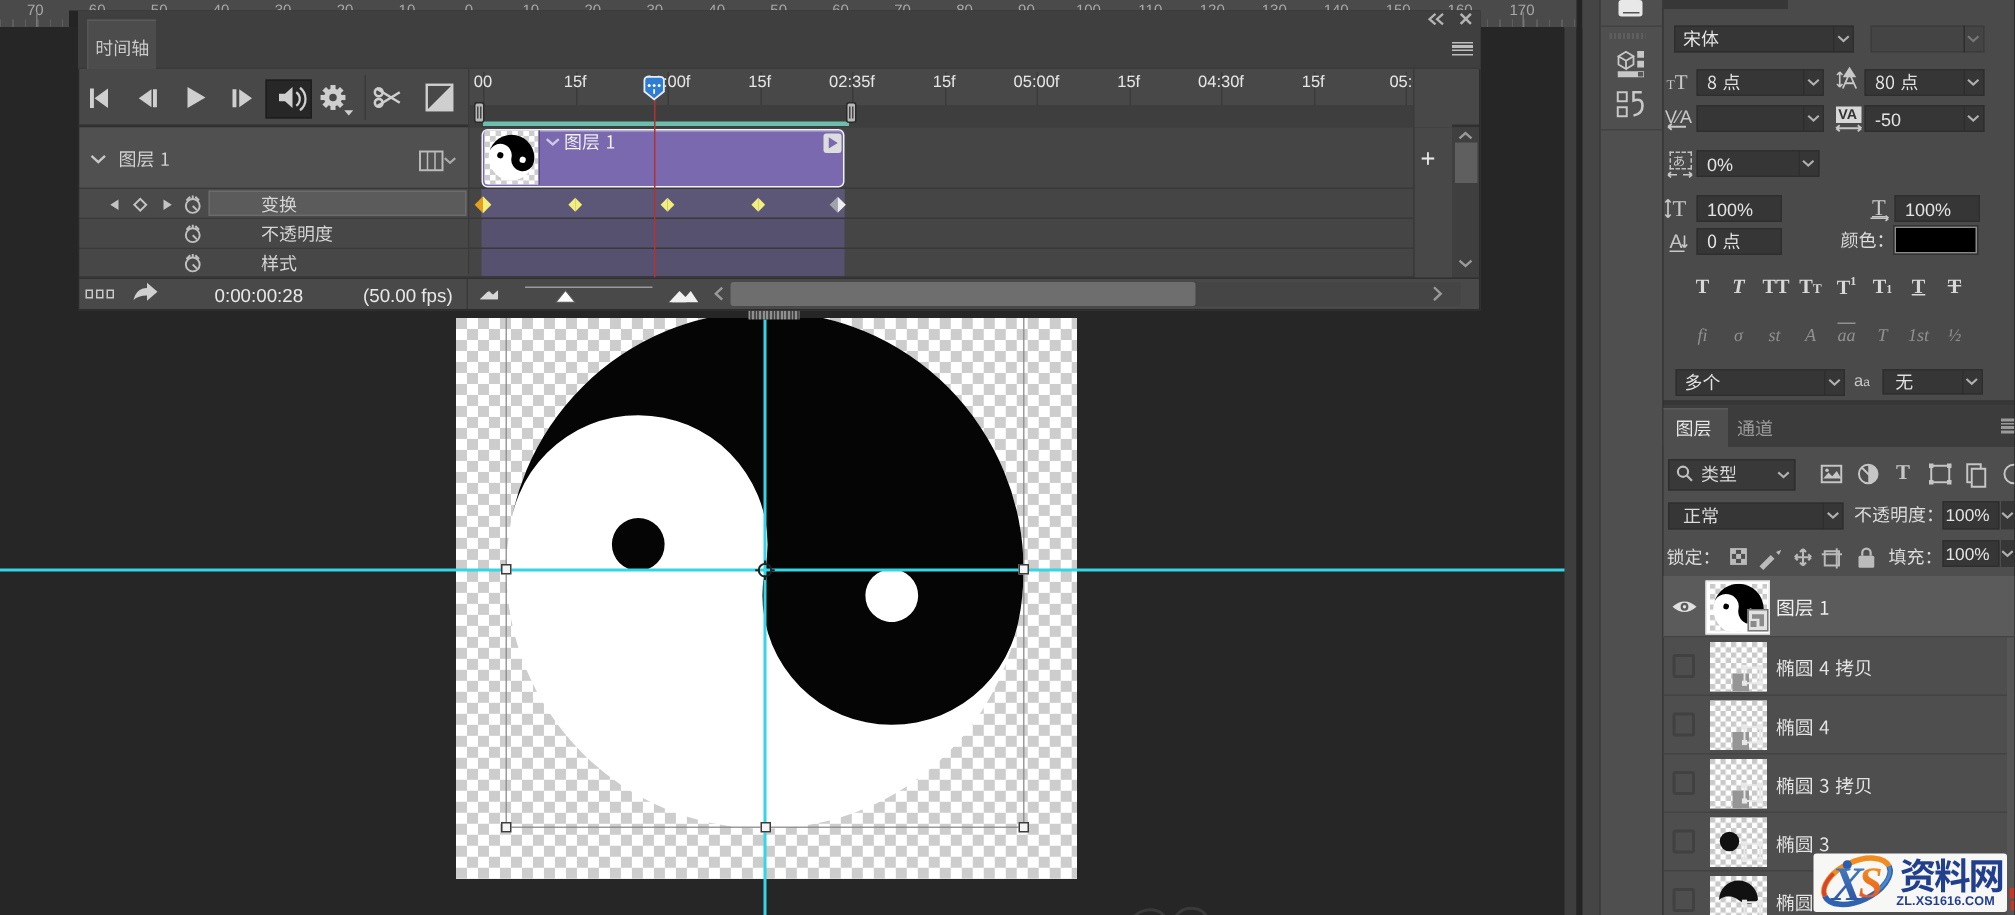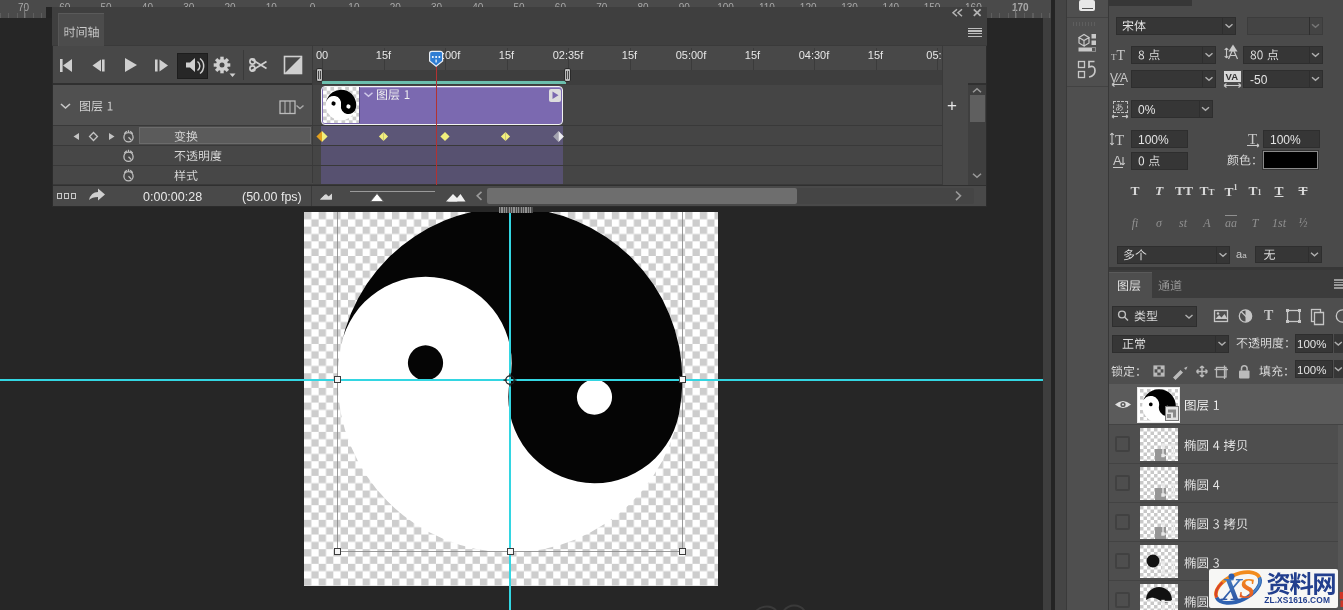--- a/index.html
+++ b/index.html
@@ -48,21 +48,21 @@
 <div style="position:absolute;left:794.2px;top:1.5px;white-space:pre;width:28px;text-align:center;font-size:10px;color:#a8a8a8;">120</div>
 <div style="position:absolute;left:808.2px;top:8px;width:1px;height:10px;background:#787878;"></div>
 <div style="position:absolute;left:835.5px;top:1.5px;white-space:pre;width:28px;text-align:center;font-size:10px;color:#a8a8a8;">130</div>
 <div style="position:absolute;left:849.5px;top:8px;width:1px;height:10px;background:#787878;"></div>
 <div style="position:absolute;left:876.8px;top:1.5px;white-space:pre;width:28px;text-align:center;font-size:10px;color:#a8a8a8;">140</div>
 <div style="position:absolute;left:890.8px;top:8px;width:1px;height:10px;background:#787878;"></div>
 <div style="position:absolute;left:918.1px;top:1.5px;white-space:pre;width:28px;text-align:center;font-size:10px;color:#a8a8a8;">150</div>
 <div style="position:absolute;left:932.1px;top:8px;width:1px;height:10px;background:#787878;"></div>
 <div style="position:absolute;left:959.4px;top:1.5px;white-space:pre;width:28px;text-align:center;font-size:10px;color:#a8a8a8;">160</div>
 <div style="position:absolute;left:973.4px;top:8px;width:1px;height:10px;background:#787878;"></div>
-<div style="position:absolute;left:1000.7px;top:1.5px;white-space:pre;width:28px;text-align:right;font-size:10px;color:#a8a8a8;font-weight:bold;">170</div>
+<div style="position:absolute;left:1000.7px;top:1.5px;white-space:pre;width:28px;text-align:center;font-size:10px;color:#a8a8a8;">170</div>
 <div style="position:absolute;left:1014.7px;top:8px;width:1px;height:10px;background:#787878;"></div>
 <div style="position:absolute;left:0px;top:17.5px;width:1062px;height:1px;background:#3a3a3a;"></div>
 <div style="position:absolute;left:0px;top:18px;width:1043px;height:592px;background:#262626;"></div>
 <div style="position:absolute;left:1043px;top:18px;width:8px;height:592px;background:#3e3e3e;"></div>
 <div style="position:absolute;left:1051px;top:0px;width:4px;height:610px;background:#242424;"></div>
 <svg class="ab" style="left:304px;top:212px;" width="414" height="374" viewBox="0 0 414 374">
       <defs>
         <pattern id="chk" width="14.66" height="14.66" patternUnits="userSpaceOnUse">
           <rect width="14.66" height="14.66" fill="#ffffff"></rect>
           <rect width="7.33" height="7.33" fill="#cdcdcd"></rect>

